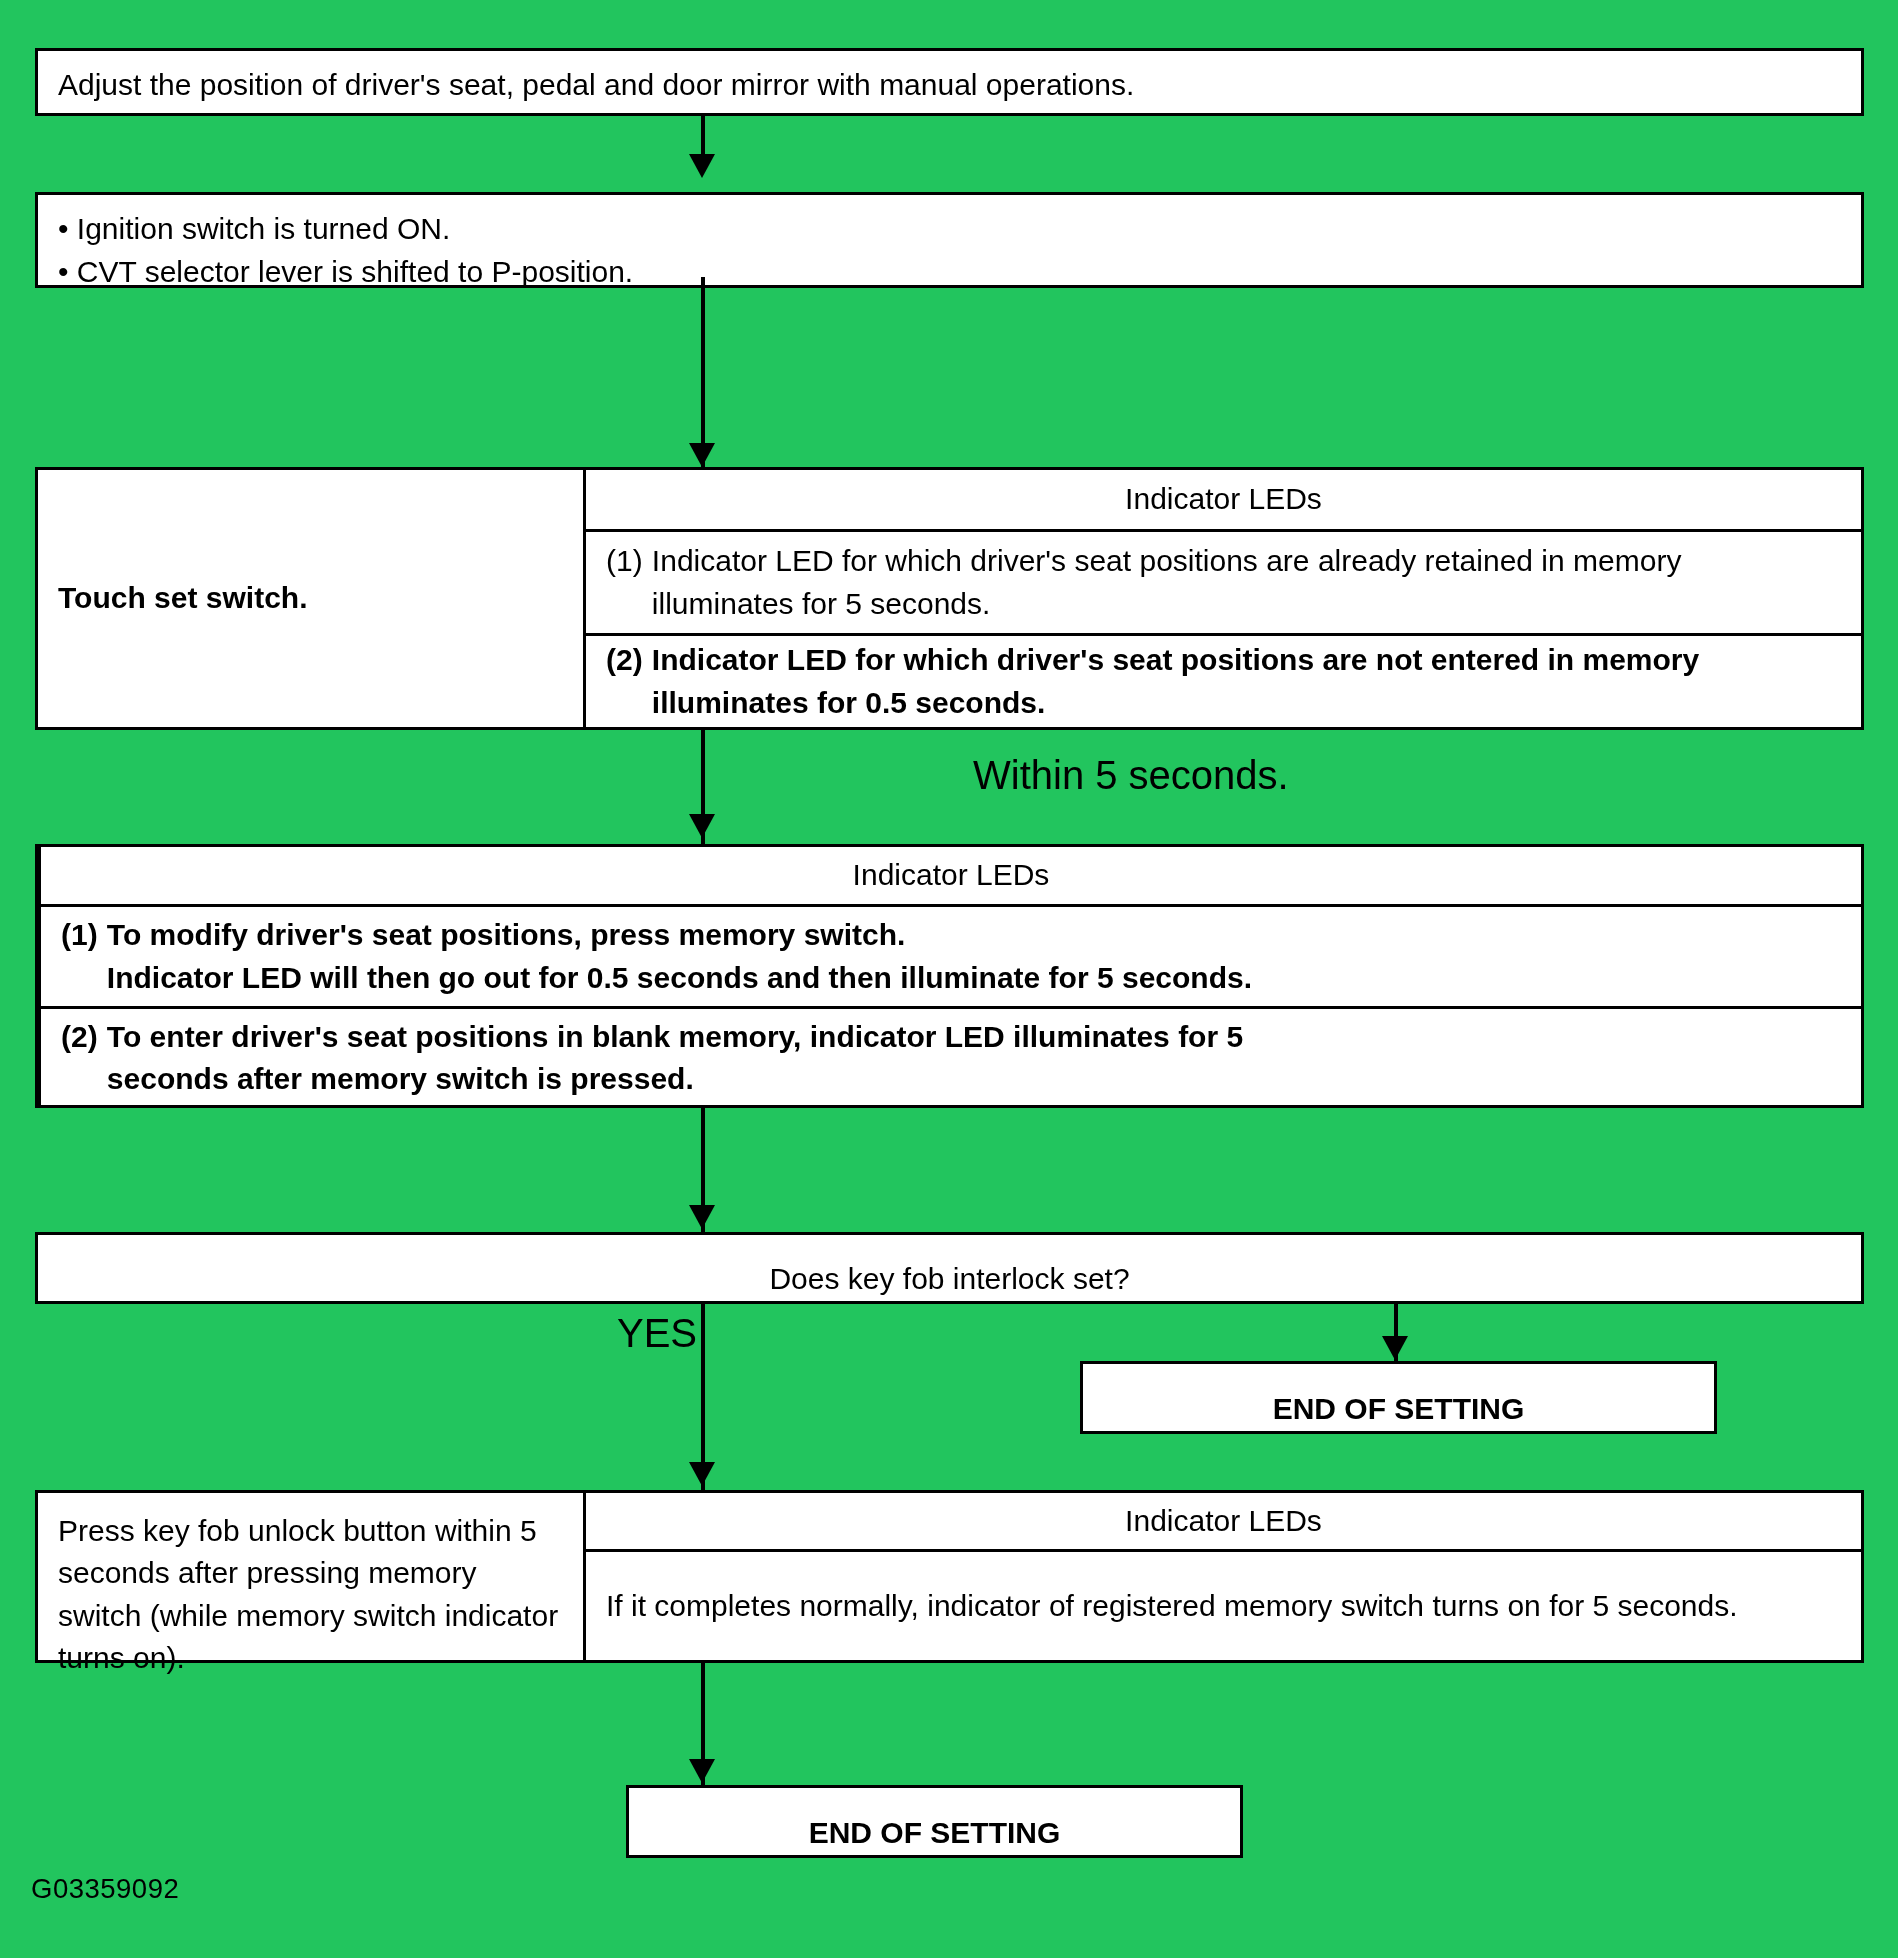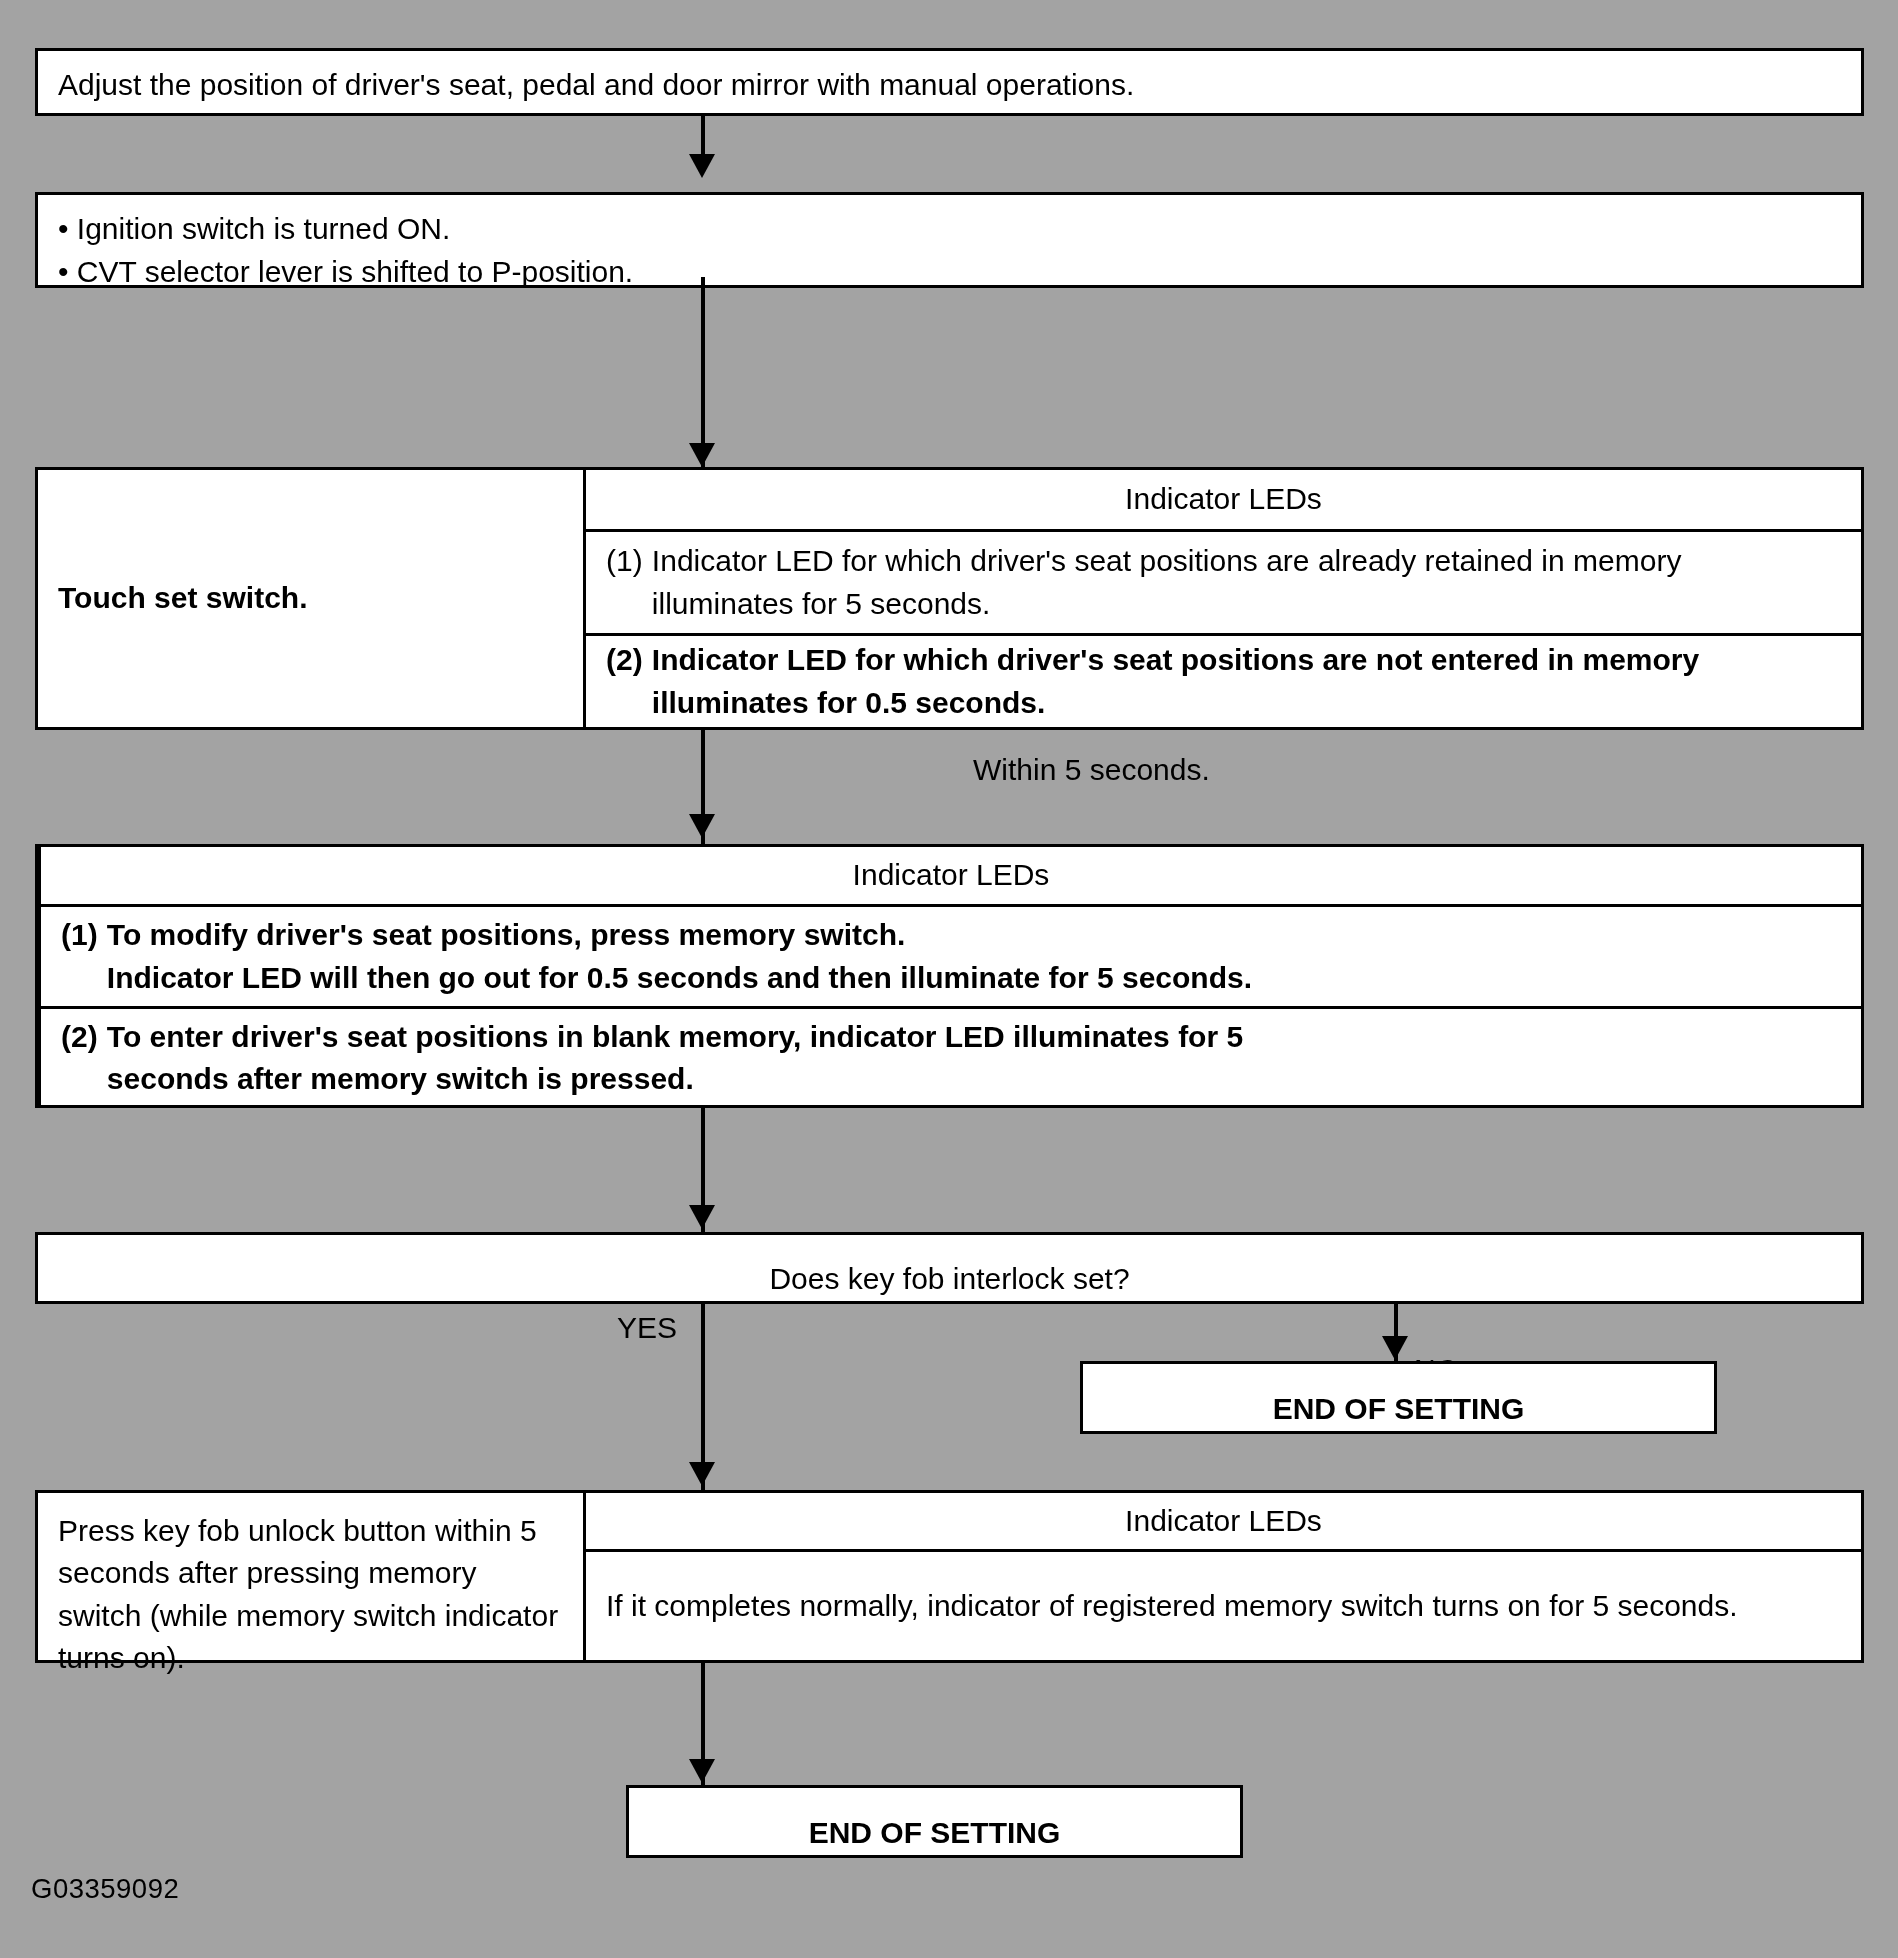--- a/index.html
+++ b/index.html
@@ -8,21 +8,21 @@
     background: #ffffff;
   }
   body {
     font-family: "Liberation Sans", sans-serif;
     color: #000000;
   }
   #canvas {
     position: relative;
     width: 1898px;
     height: 1959px;
-    background: #a3a3a3;
+    background: #22c55e;
     overflow: hidden;
   }
 
   
   .box {
     position: absolute;
     border: 3.7px solid #000000;
     background: #ffffff;
     box-sizing: border-box;
   }
@@ -103,21 +103,21 @@
     position: absolute;
     width: 0;
     height: 0;
     border-left: 13.8px solid transparent;
     border-right: 13.8px solid transparent;
     border-top: 24px solid #000000;
   }
 
   .edge-label {
     position: absolute;
-    font-size: 30px;
+    font-size: 40px;
     white-space: nowrap;
   }
 
   .figcode {
     position: absolute;
     font-size: 27.5px;
     letter-spacing: 0.5px;
   }
 </style>
 </head>

